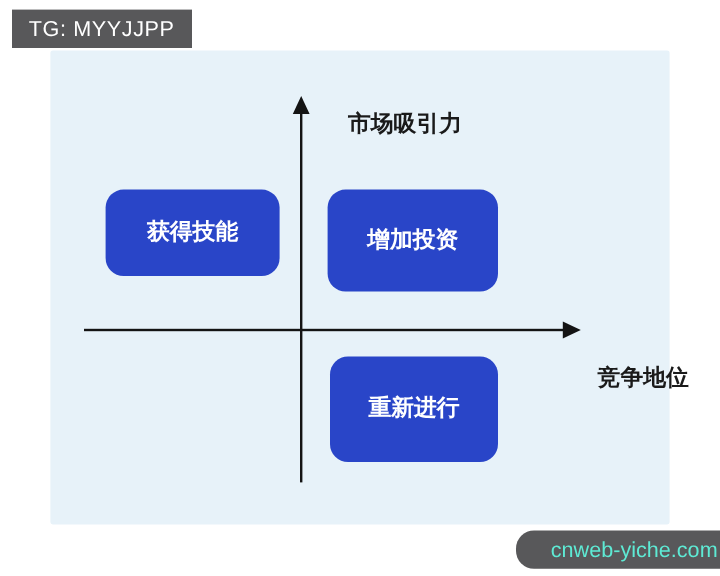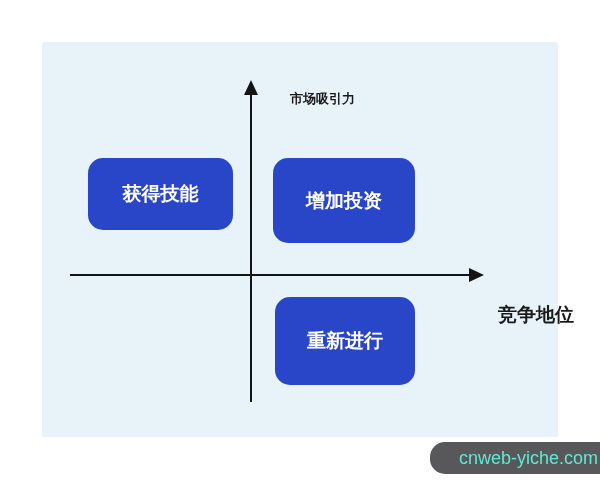--- a/index.html
+++ b/index.html
@@ -80,21 +80,21 @@
     border-top: 7px solid transparent;
     border-bottom: 7px solid transparent;
     border-left: 15px solid #141414;
     z-index: 2;
   }
   
   .y-axis-label {
     position: absolute;
     left: 290px;
     top: 90px;
-    font-size: 13px;
+    font-size: 19px;
     font-weight: bold;
     color: #1a1a1a;
     z-index: 2;
     white-space: nowrap;
   }
   .x-axis-label {
     position: absolute;
     left: 458px;
     top: 302px;
     font-size: 19px;
@@ -139,20 +139,21 @@
     white-space: nowrap;
     z-index: 3;
     border-radius: 15px;
   }
 </style>
 </head>
 <body>
 
 <div class="stage">
 
+  <div class="badge">TG: MYYJJPP</div>
 
   <div class="panel"></div>
 
   <div class="v-axis-line"></div>
   <div class="arrow-up"></div>
   <div class="h-axis-line"></div>
   <div class="arrow-right"></div>
 
   <div class="y-axis-label">市场吸引力</div>
 

